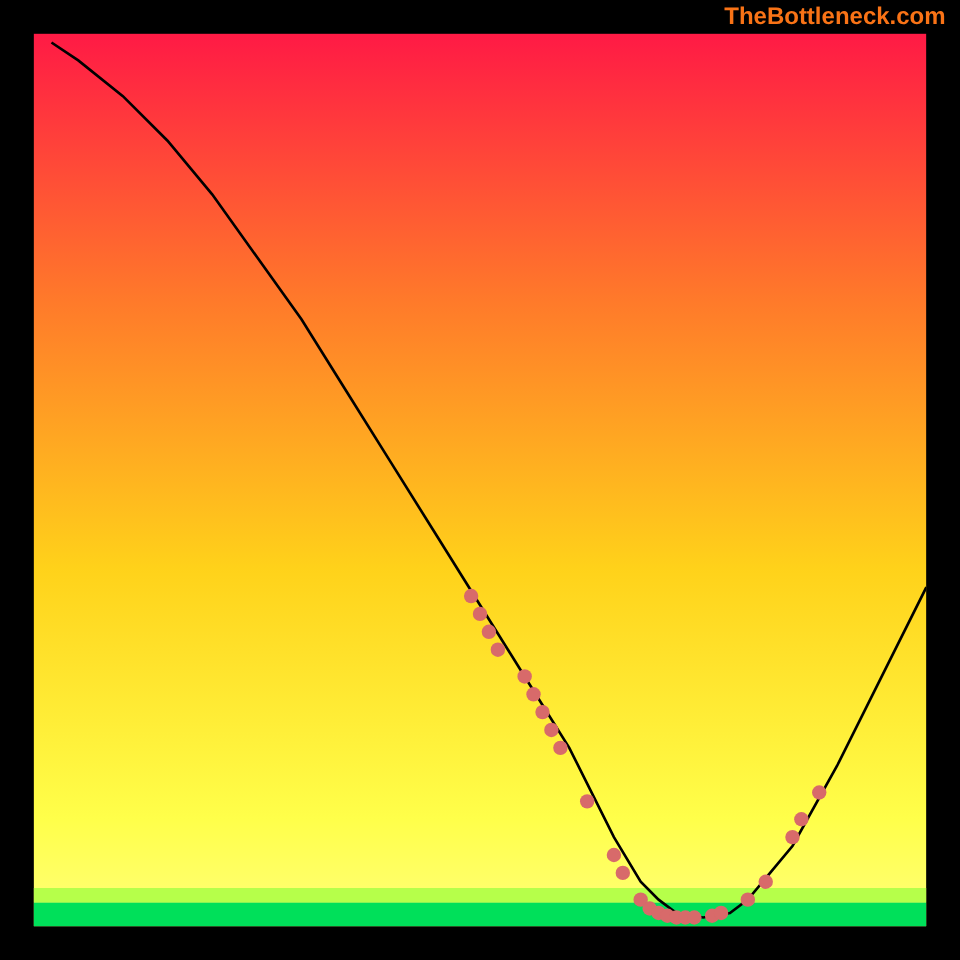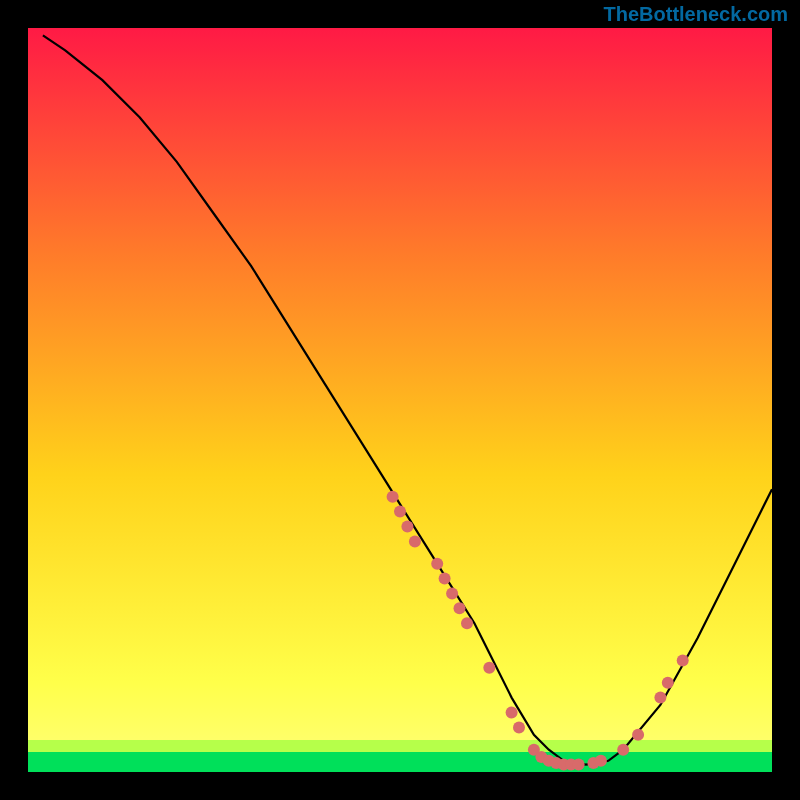--- a/index.html
+++ b/index.html
@@ -8,21 +8,21 @@
     height: 800px;
     background: #000;
     position: relative;
     overflow: hidden;
     font-family: Arial, sans-serif;
   }
   .watermark {
     position: absolute;
     top: 3px;
     right: 12px;
-    color: #0369a1;
+    color: #f97316;
     font-size: 20px;
     font-weight: bold;
     z-index: 10;
   }
   .plot-area {
     position: absolute;
     left: 28px;
     top: 28px;
     width: 744px;
     height: 744px;

